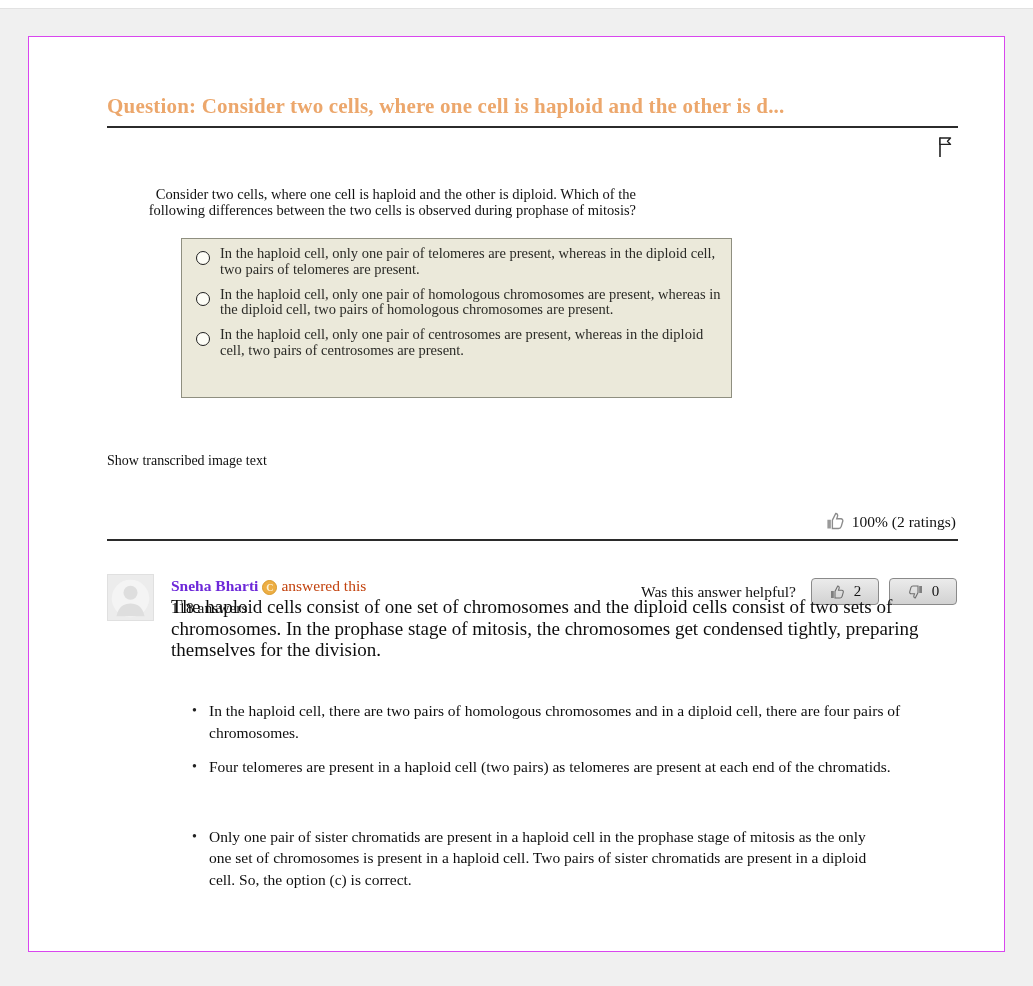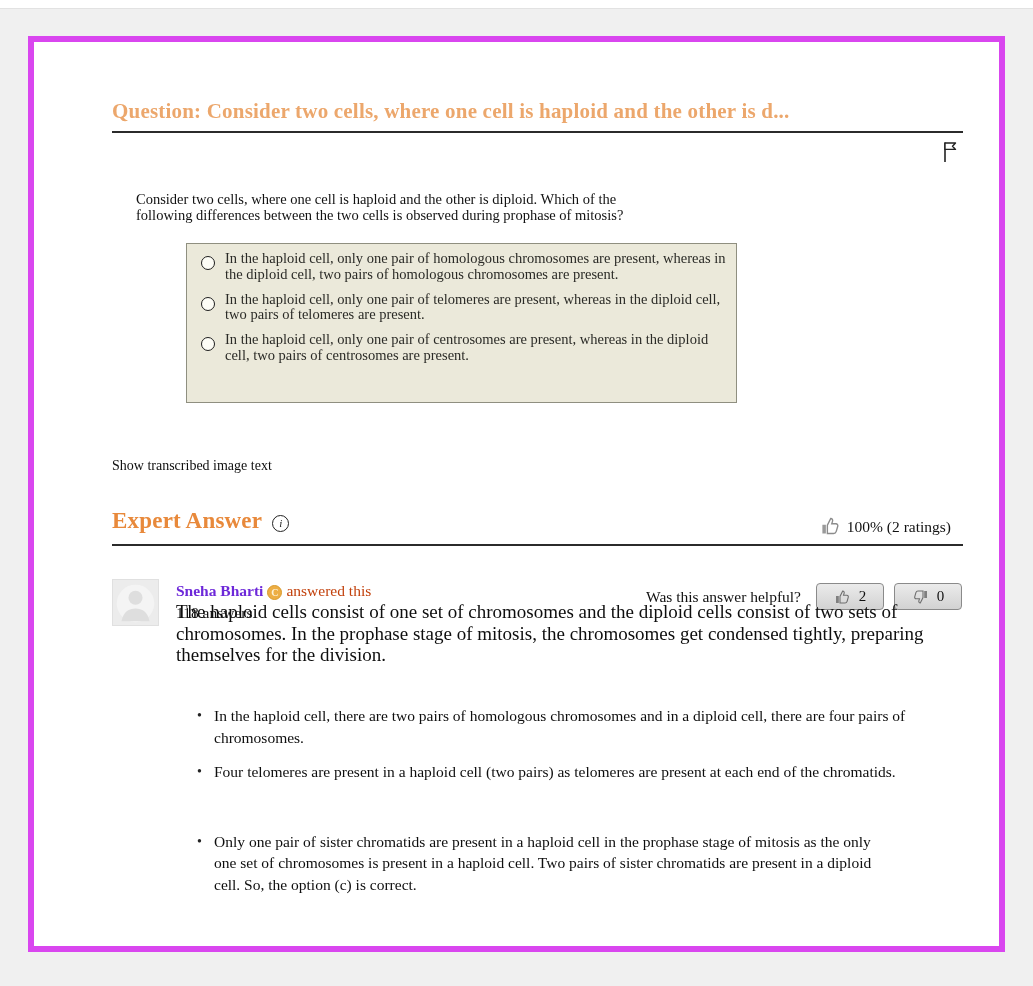--- a/index.html
+++ b/index.html
@@ -9,34 +9,34 @@
     font-family: "Liberation Serif", serif;
     color: #1a1a1a;
     overflow: hidden;
   }
   .topbar {
     position: absolute; top: 0; left: 0; width: 1033px; height: 9px;
     background: #ffffff; border-bottom: 1px solid #e2e2e2;
   }
   .card {
     position: absolute; left: 28px; top: 36px; width: 977px; height: 916px;
-    background: #ffffff; border: 6px solid #d946ef;
+    background: #ffffff; border: 1px solid #d946ef;
   }
   .q-title {
     position: absolute; left: 78px; top: 57px; width: 860px;
     font-size: 21px; font-weight: bold; color: #ECA76C;
     letter-spacing: 0.2px; white-space: nowrap; overflow: hidden;
   }
   .rule { position: absolute; left: 78px; width: 851px; height: 2px; background: #2b2b2b; }
   .rule-1 { top: 89px; }
   .rule-2 { top: 502px; height: 1.6px; }
   .flag-btn { position: absolute; left: 905px; top: 98px; width: 22px; height: 26px; cursor: pointer; background: none; border: none; }
   .q-text {
     position: absolute; left: 102px; top: 150px; width: 505px;
-    font-size: 14.5px; line-height: 15.5px; color: #111;
+    font-size: 14.5px; line-height: 15.5px; color: #111; text-align: right;
   }
   .options-box {
     position: absolute; left: 152px; top: 201px; width: 551px; height: 160px;
     background: #EBE9DA; border: 1.5px solid #8F8F80;
     padding: 5px 10px 4px 8px;
   }
   .option-row { display: flex; align-items: flex-start; margin-bottom: 7px; }
   .radio {
     width: 14px; height: 14px; border: 1.6px solid #1e1e1e; border-radius: 50%;
     background: #fdfdf6; margin: 7px 10px 0 6px; flex: 0 0 auto; cursor: pointer;
@@ -120,38 +120,34 @@
       <path d="M5 22 V2.5" stroke="#222" stroke-width="1.6" fill="none"></path>
       <path d="M5 3 h10.5 l-3 3.2 3 3.2 H5 z" fill="#ffffff" stroke="#222" stroke-width="1.4" stroke-linejoin="round"></path>
     </svg>
   </button>
 
   <p class="q-text">Consider two cells, where one cell is haploid and the other is diploid. Which of the following differences between the two cells is observed during prophase of mitosis?</p>
 
   <div class="options-box">
     <div class="option-row">
       <span class="radio"></span>
-      <span class="option-label">In the haploid cell, only one pair of homologous chromosomes are present, whereas in the diploid cell, two pairs of homologous chromosomes are present.</span>
+      <span class="option-label">In the haploid cell, only one pair of telomeres are present, whereas in the diploid cell, two pairs of telomeres are present.</span>
     </div>
     <div class="option-row">
       <span class="radio"></span>
-      <span class="option-label">In the haploid cell, only one pair of telomeres are present, whereas in the diploid cell, two pairs of telomeres are present.</span>
+      <span class="option-label">In the haploid cell, only one pair of homologous chromosomes are present, whereas in the diploid cell, two pairs of homologous chromosomes are present.</span>
     </div>
     <div class="option-row">
       <span class="radio"></span>
       <span class="option-label">In the haploid cell, only one pair of centrosomes are present, whereas in the diploid cell, two pairs of centrosomes are present.</span>
     </div>
   </div>
 
   <button class="show-transcribed">Show transcribed image text</button>
 
-  <div class="expert-heading-row">
-    <span class="expert-heading">Expert Answer</span>
-    <span class="info-icon">i</span>
-  </div>
 
   <div class="rating-row">
     <svg width="21" height="20" viewBox="0 0 16 16">
       <path d="M1.5 7 h2.8 v7 H1.5 z" fill="#9a9a9a"></path>
       <path d="M5.5 14 V7.4 L8.2 2 c1.2 0 1.8 1.1 1.4 2.3 L9 6.2 h3.4 c1 0 1.7 1 1.4 2 l-1.2 4.1 c-.3 1-1.1 1.7-2.1 1.7 z" fill="none" stroke="#8c8c8c" stroke-width="1.1"></path>
     </svg>
     <span>100% (2 ratings)</span>
   </div>
   <div class="rule rule-2"></div>
 

